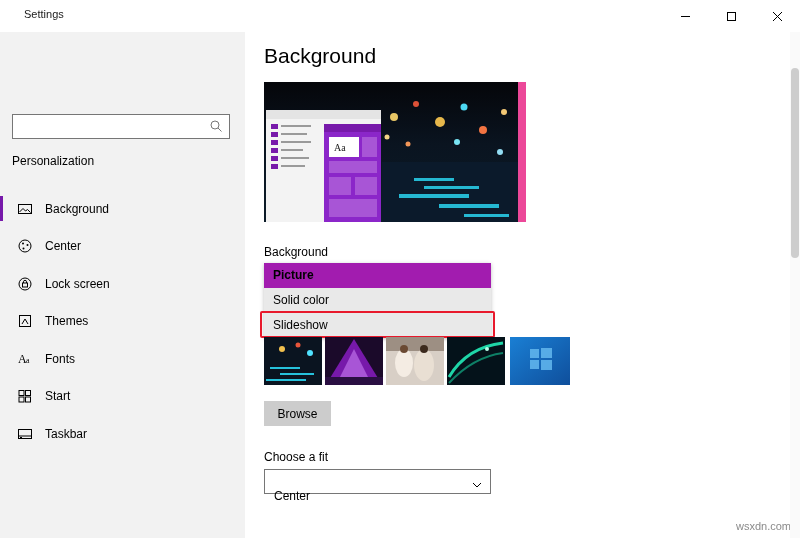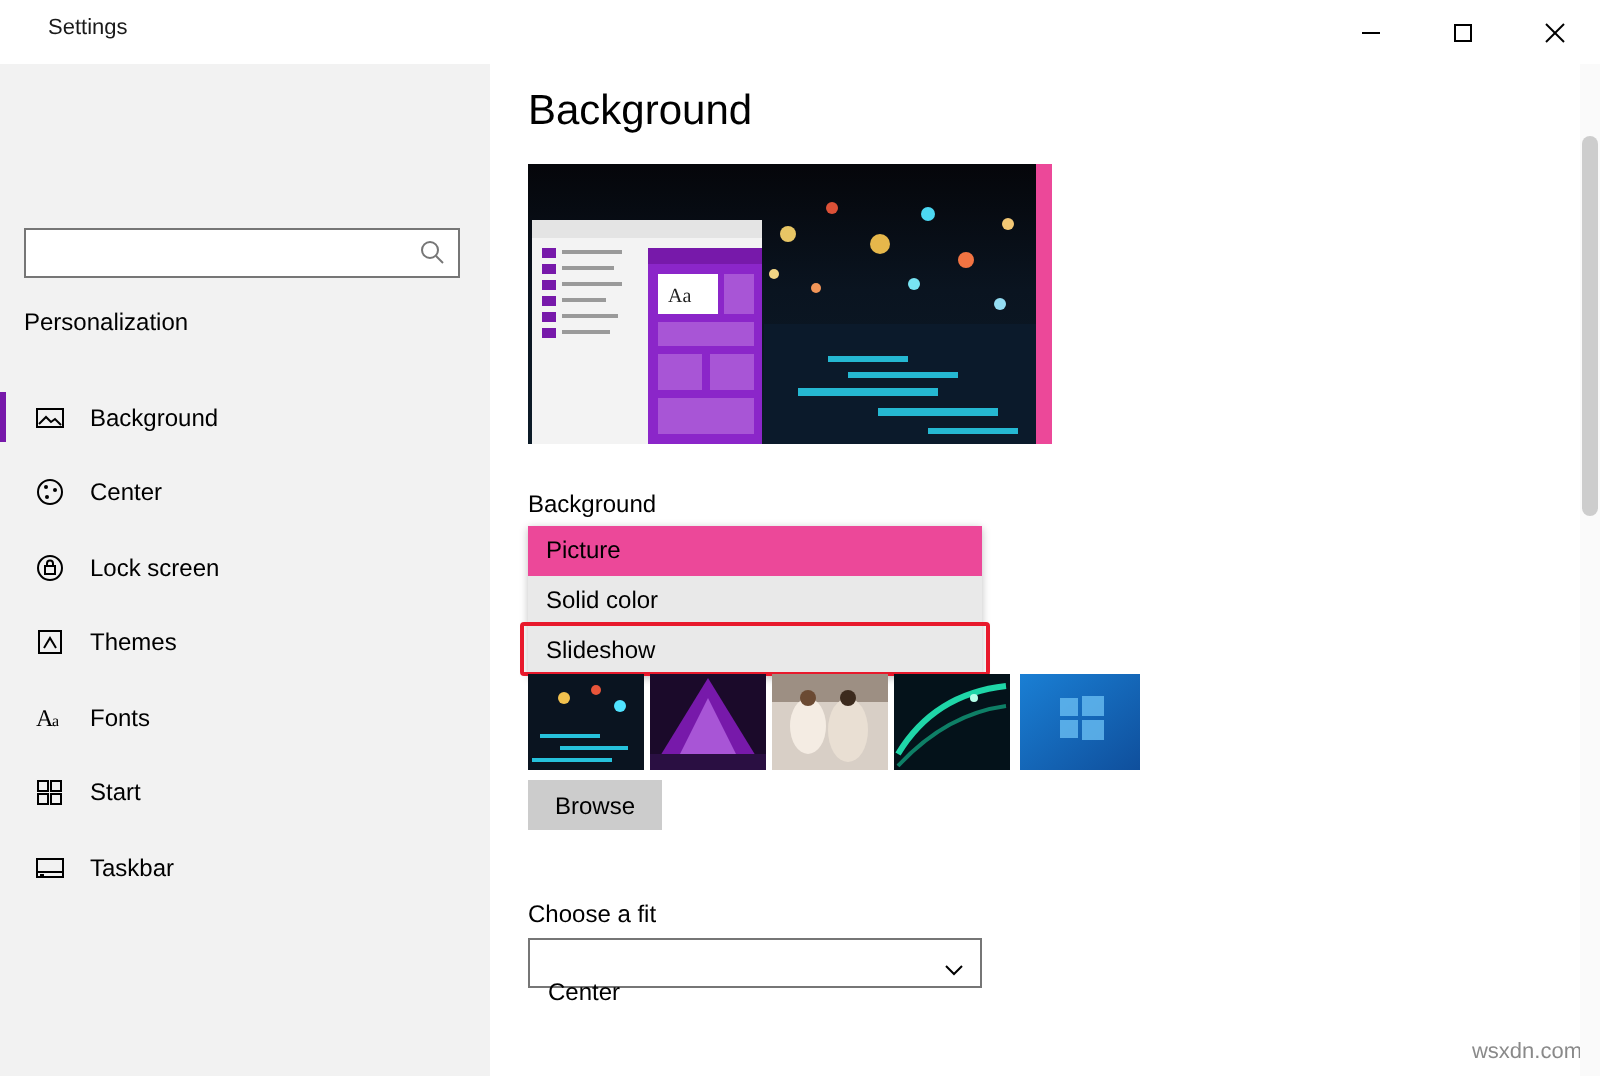--- a/index.html
+++ b/index.html
@@ -46,28 +46,28 @@
   .preview{position:absolute;left:19px;top:50px;width:262px;height:140px;background:#ec4899;overflow:hidden;}
   .preview .desk{position:absolute;left:0;top:0;width:254px;height:140px;}
   .preview .win1{position:absolute;left:2px;top:28px;width:115px;height:112px;background:#f3f3f3;}
   .preview .win2{position:absolute;left:60px;top:42px;width:57px;height:98px;background:#8b26c9;}
 
   .label-bg{position:absolute;left:19px;top:213px;font-size:12px;color:#000;}
 
   
   .ddlist{position:absolute;left:19px;top:231px;width:227px;background:#e9e9e9;box-shadow:0 1px 4px rgba(0,0,0,.25);}
   .ddopt{height:25px;line-height:25px;padding-left:9px;font-size:12px;color:#000;box-sizing:border-box;}
-  .ddopt.hl{background:#ec4899;}
+  .ddopt.hl{background:#a21caf;font-weight:bold;}
   .redbox{position:absolute;left:15px;top:279px;width:235px;height:27px;border:2px solid #e8192c;box-sizing:border-box;border-radius:2px;}
 
   .thumbs{position:absolute;left:19px;top:305px;width:310px;height:48px;display:flex;gap:3px;}
   .thumb{width:58px;height:48px;overflow:hidden;position:relative;}
   .thumb-wide{position:absolute;left:265px;top:305px;width:60px;height:48px;overflow:hidden;}
 
-  .browse{position:absolute;left:19px;top:358px;width:67px;height:25px;background:#cccccc;border:1px solid #cccccc;box-sizing:border-box;display:flex;align-items:center;justify-content:center;font-size:12px;color:#000;}
+  .browse{position:absolute;left:19px;top:369px;width:67px;height:25px;background:#cccccc;border:1px solid #cccccc;box-sizing:border-box;display:flex;align-items:center;justify-content:center;font-size:12px;color:#000;}
 
   .label-fit{position:absolute;left:19px;top:418px;font-size:12px;color:#000;}
   .fitsel{position:absolute;left:19px;top:437px;width:227px;height:25px;background:#fff;border:1px solid #767676;box-sizing:border-box;display:flex;align-items:center;}
   .fitsel .val{padding-left:9px;font-size:12px;color:#000;margin-top:28px;}
   .fitsel .chev{position:absolute;right:8px;top:8px;}
 
   .watermark{position:absolute;right:9px;bottom:6px;font-size:11px;color:#8a8a8a;}
 
   .scroll-track{position:absolute;right:0;top:32px;width:10px;height:506px;background:#fafafa;}
   .scroll-thumb{position:absolute;right:1px;top:36px;width:8px;height:190px;background:#cdcdcd;border-radius:4px;}

